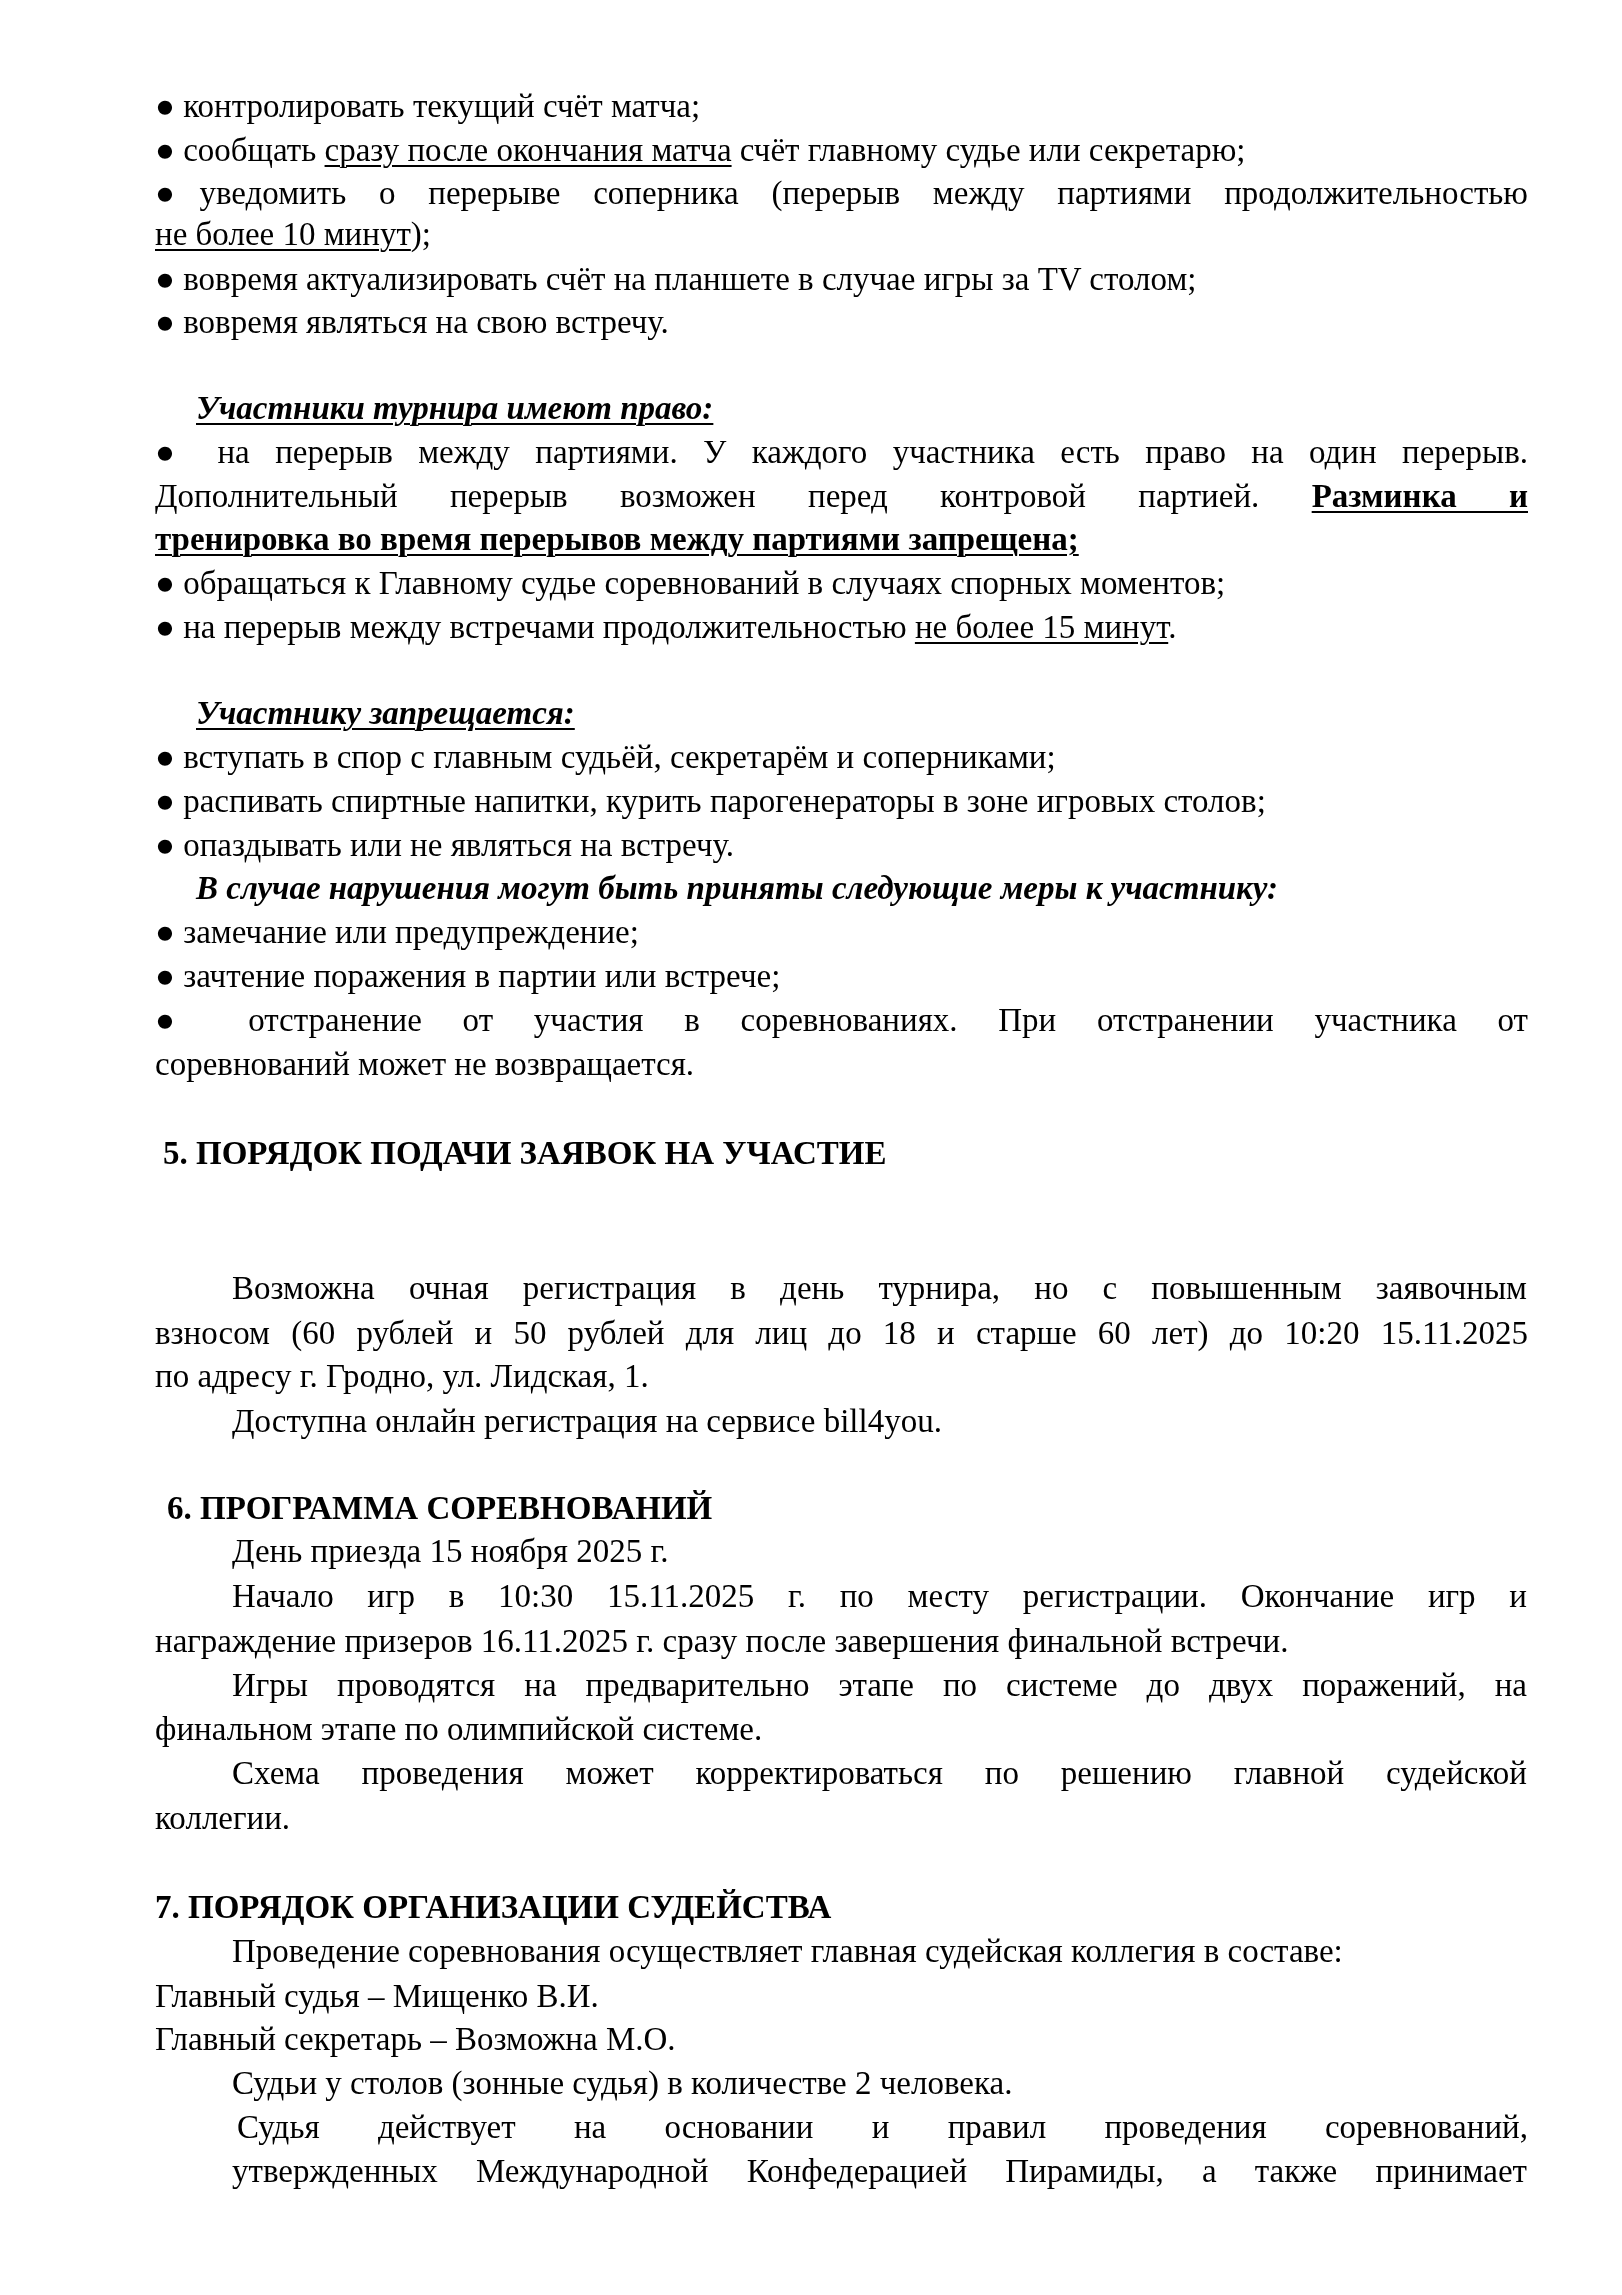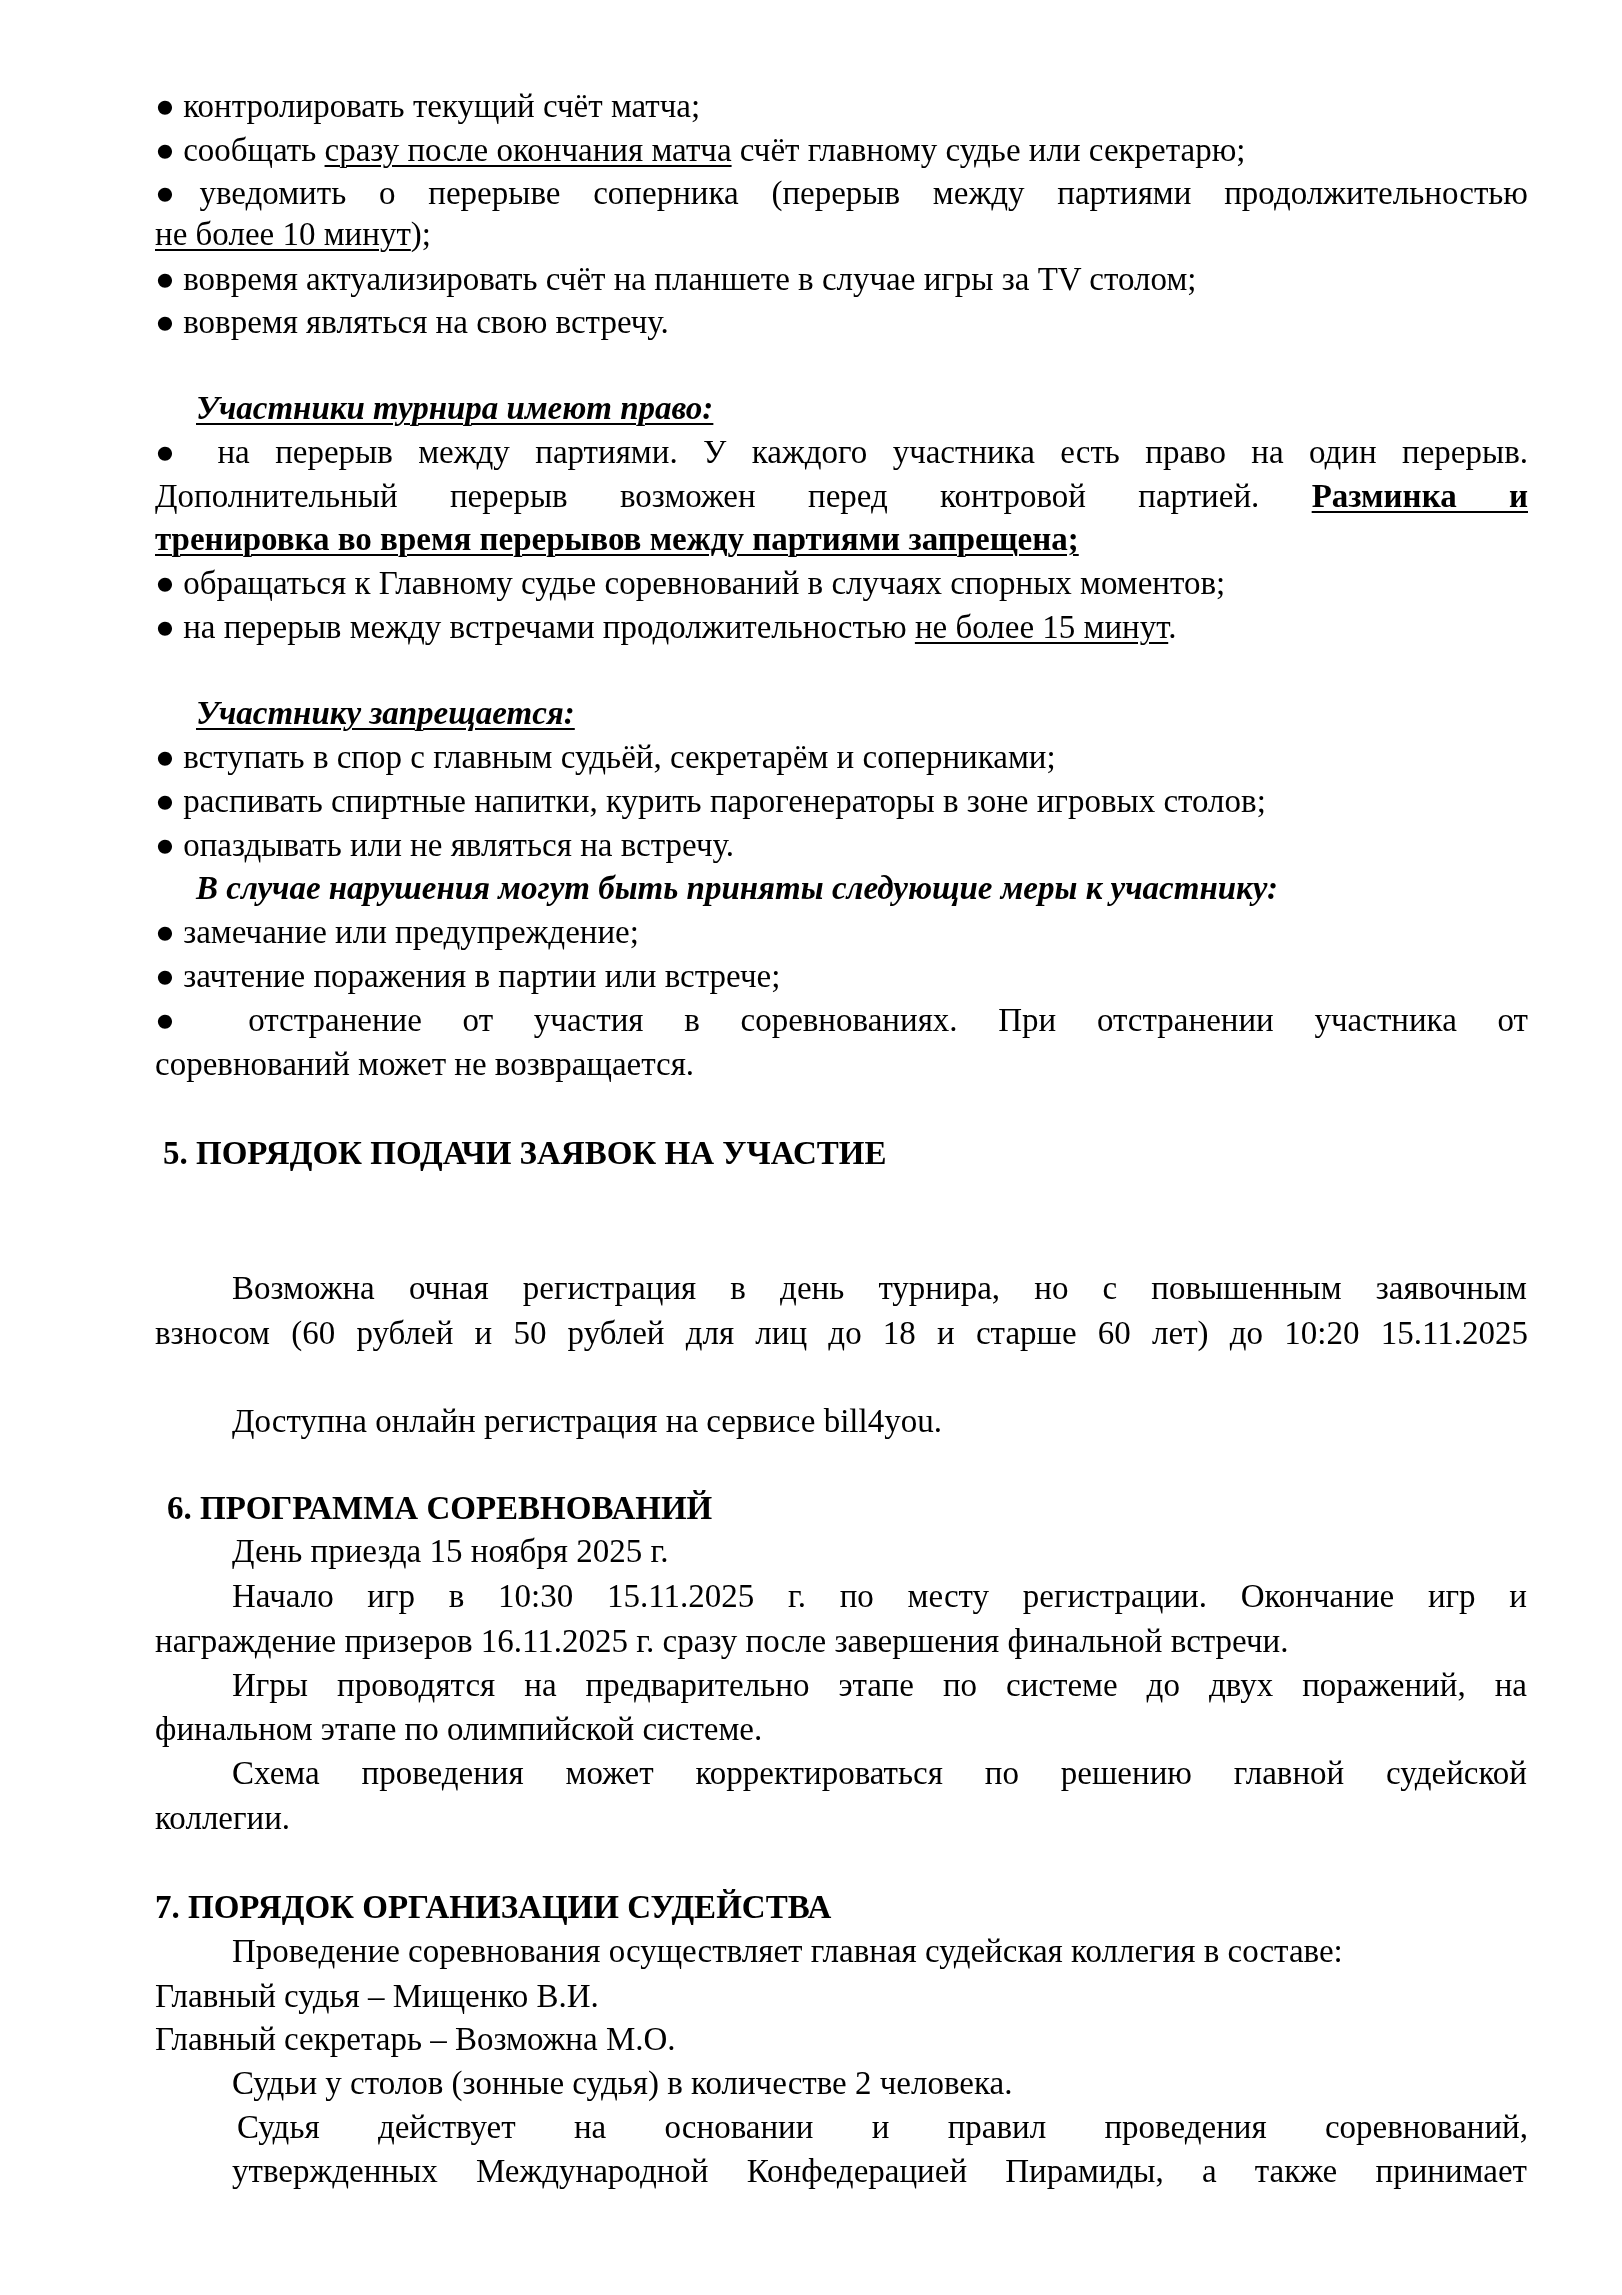--- a/index.html
+++ b/index.html
@@ -89,20 +89,21 @@
   <div class="ln j" style="top:998px">
     <span>●</span> <span>отстранение от участия в соревнованиях. При отстранении участника от</span>
   </div>
   <div class="ln" style="top:1042px">
     <span>соревнований может не возвращается.</span>
   </div>
 
   <div class="ln h" style="top:1131px; left:163px">5. ПОРЯДОК ПОДАЧИ ЗАЯВОК НА УЧАСТИЕ</div>
   <div class="ln ind j" style="top:1266px">Возможна очная регистрация в день турнира, но с повышенным заявочным</div>
   <div class="ln j" style="top:1311px">взносом (60 рублей и 50 рублей для лиц до 18 и старше 60 лет) до 10:20 15.11.2025</div>
+  <div class="ln" style="top:1354px">по адресу г. Гродно, ул. Лидская, 1.</div>
   <div class="ln ind" style="top:1399px">Доступна онлайн регистрация на сервисе bill4you.</div>
 
   <div class="ln h" style="top:1486px; left:167px">6. ПРОГРАММА СОРЕВНОВАНИЙ</div>
   <div class="ln ind" style="top:1529px">День приезда 15 ноября 2025 г.</div>
   <div class="ln ind j" style="top:1574px">Начало игр в 10:30 15.11.2025 г. по месту регистрации. Окончание игр и</div>
   <div class="ln" style="top:1619px">награждение призеров 16.11.2025 г. сразу после завершения финальной встречи.</div>
   <div class="ln ind j" style="top:1663px">Игры проводятся на предварительно этапе по системе до двух поражений, на</div>
   <div class="ln" style="top:1707px">финальном этапе по олимпийской системе.</div>
   <div class="ln ind j" style="top:1751px">Схема проведения может корректироваться по решению главной судейской</div>
   <div class="ln" style="top:1796px">коллегии.</div>

